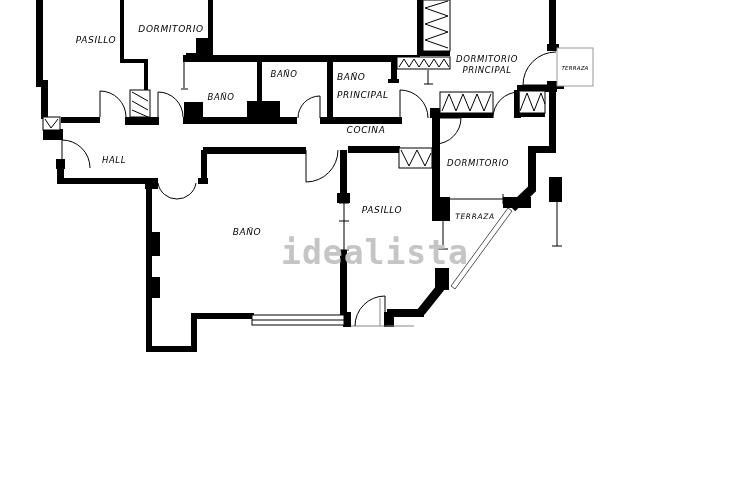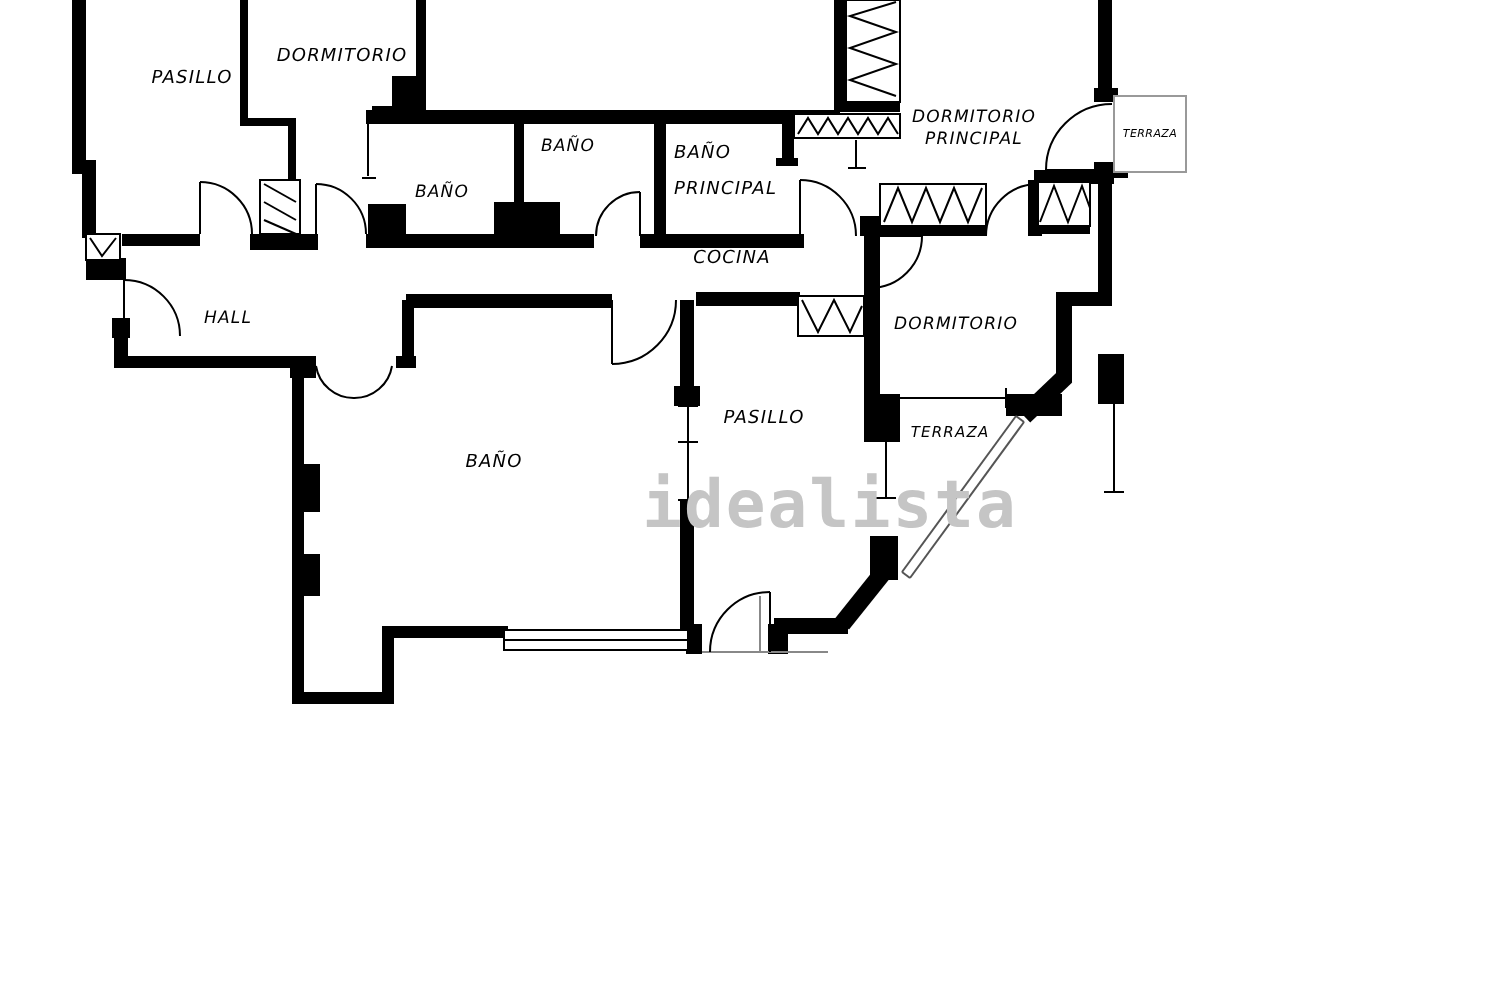--- a/index.html
+++ b/index.html
@@ -7,21 +7,21 @@
          font-family:"DejaVu Sans",sans-serif;}
   #plan-svg{position:absolute;left:0;top:0;}
   .room-label{position:absolute;transform:translate(-50%,-50%);
 n    font-weight:bold;font-style:italic;font-size:9px;letter-spacing:0.6px;
     color:#000;white-space:pre;text-align:center;line-height:11px;font-family:"DejaVu Sans",sans-serif;}
   .room-label.small{font-size:8.5px;}
   .room-label.tiny{font-size:5.5px;letter-spacing:0.2px;}
   .room-label.left-align{transform:translate(0,-50%);text-align:left;line-height:18px;}
   .watermark{position:absolute;transform:translate(-50%,-50%);
     font-family:"DejaVu Sans Mono",monospace;font-weight:bold;
-    font-size:33px;color:#c5c5c5;letter-spacing:1px;margin-left:40px;}
+    font-size:33px;color:#c5c5c5;letter-spacing:1px;}
 </style>
 </head>
 <body>
 
 <div id="stage">
 
   <svg id="plan-svg" width="750" height="500" viewBox="0 0 750 500">
 
     <g fill="#000" stroke="none">
 

